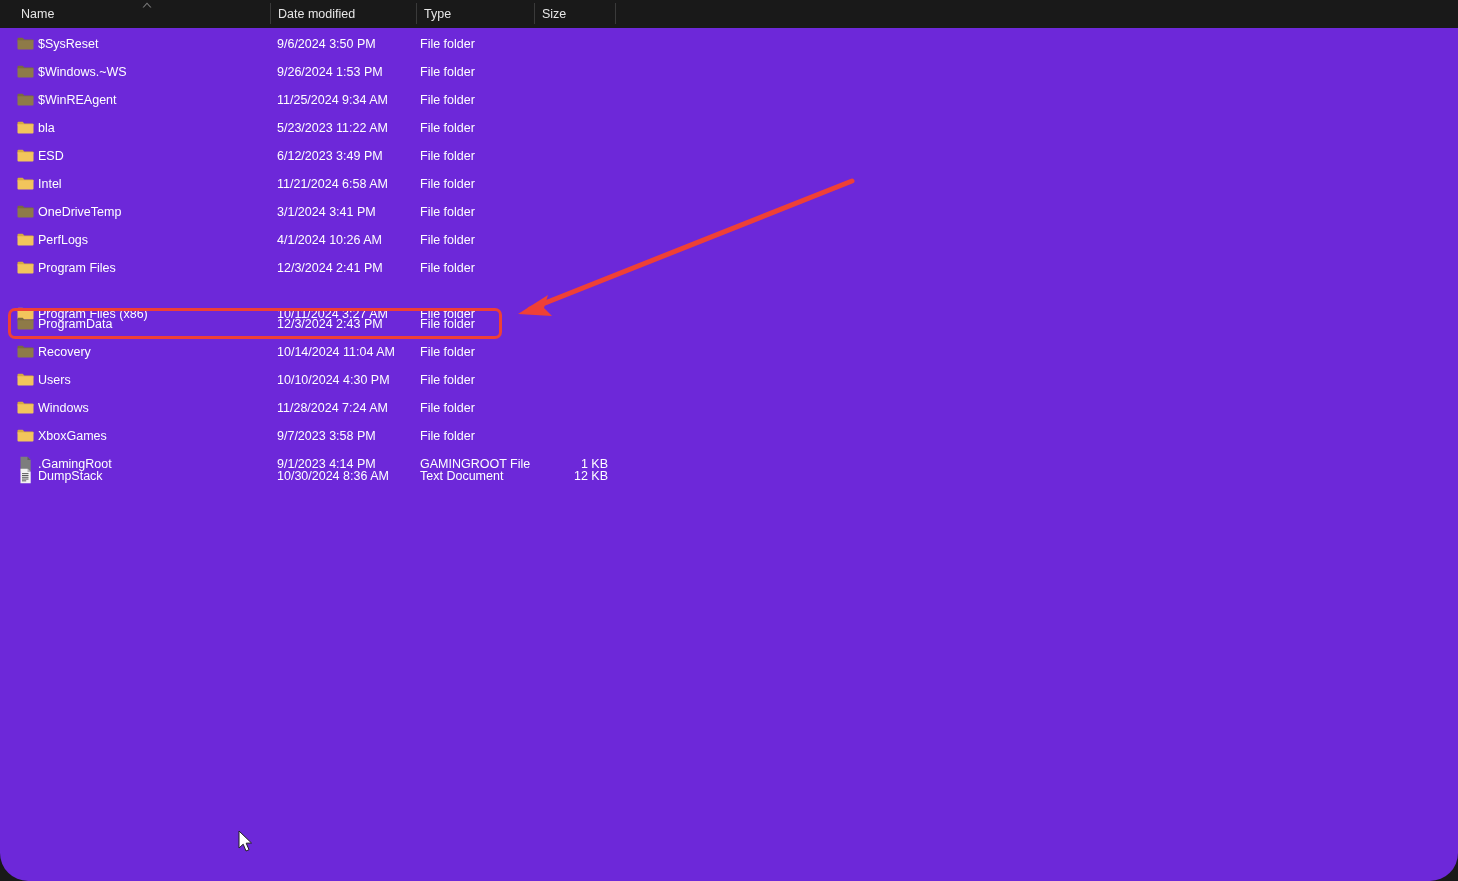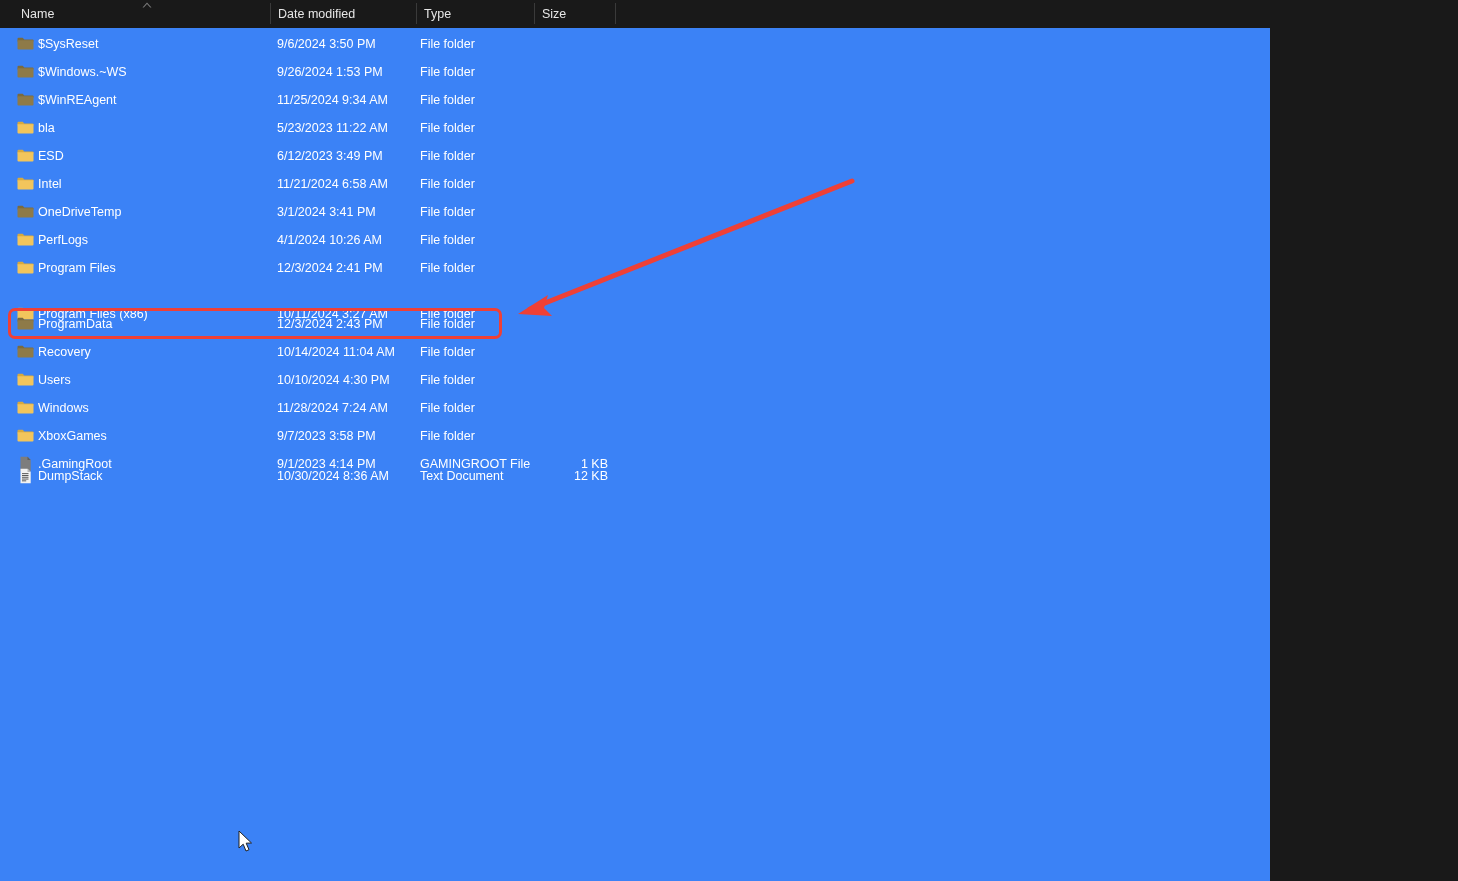--- a/index.html
+++ b/index.html
@@ -8,24 +8,25 @@
   html, body {
     width: 1458px;
     height: 881px;
     background: #191919;
     overflow: hidden;
     font-family: "Liberation Sans", sans-serif;
   }
 
   #explorer {
     position: relative;
-    width: 1270px;
+    width: 1458px;
     height: 881px;
-    background: #3b82f6;
+    background: #6d28d9;
     color: #ffffff;
+    border-radius: 28px;
   }
 
   
   .col-header {
     position: absolute;
     left: 0;
     top: 0;
     width: 1458px;
     height: 28px;
     background: #191919;

